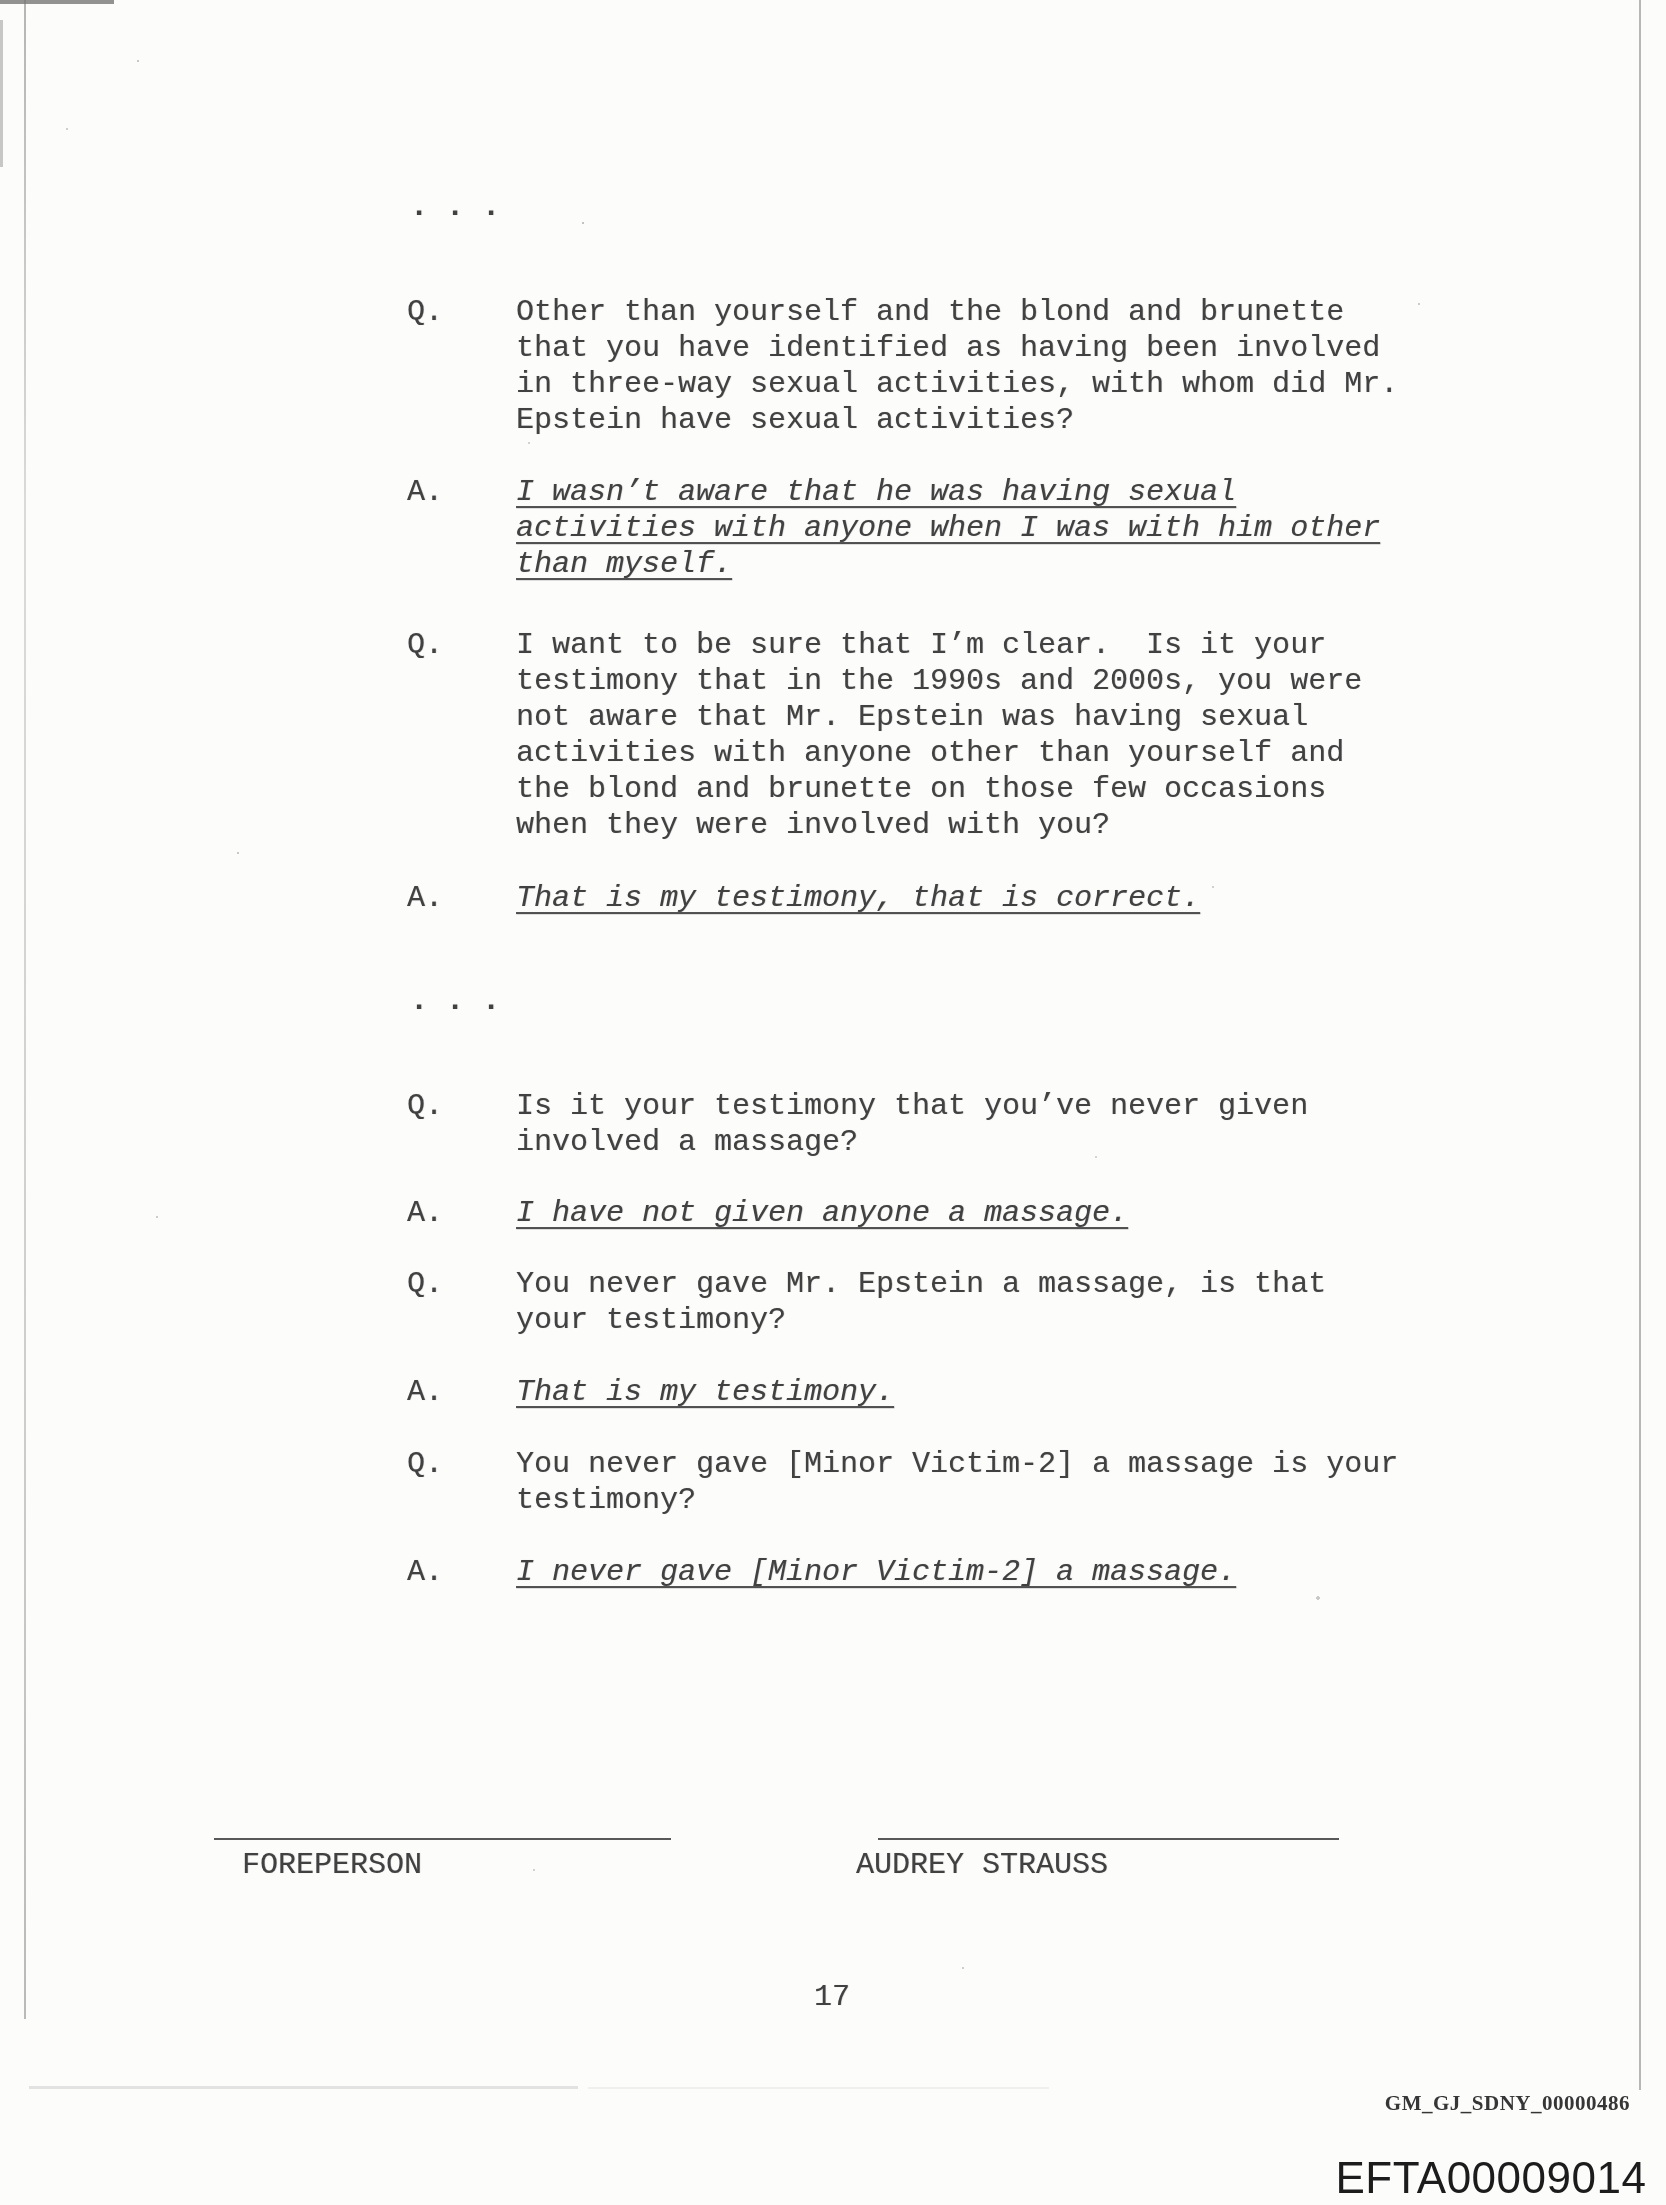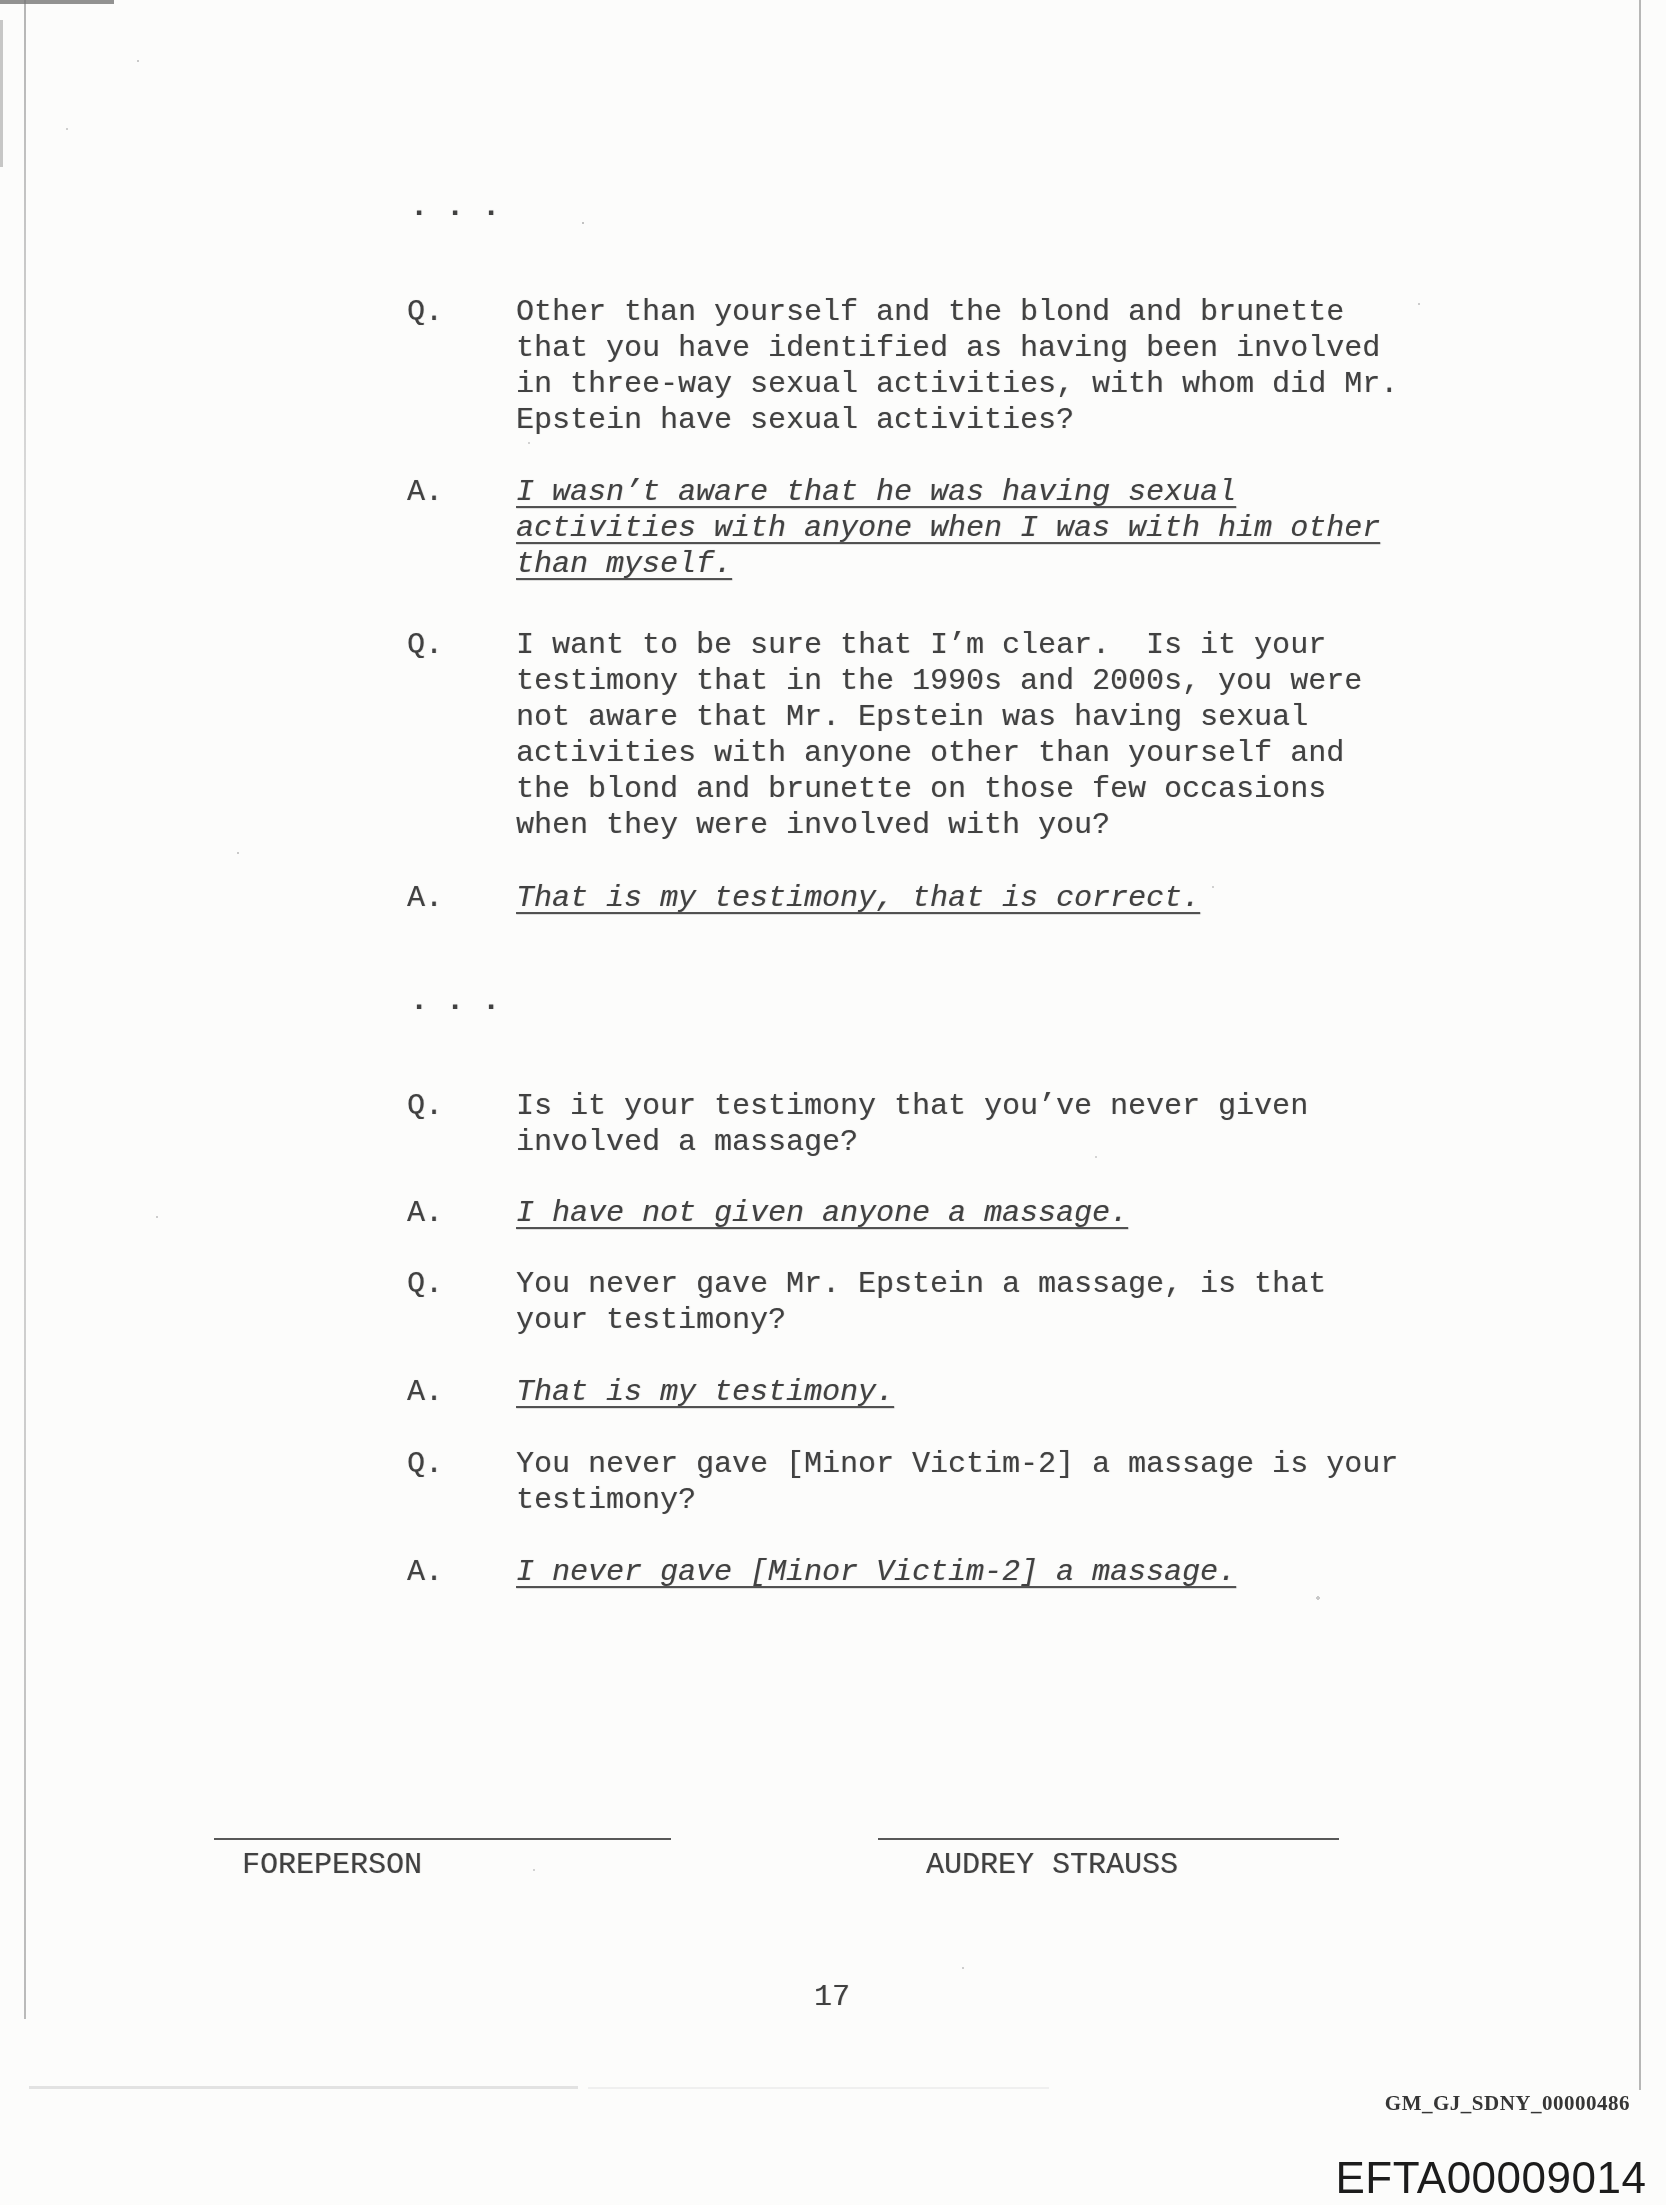--- a/index.html
+++ b/index.html
@@ -153,21 +153,21 @@
   <div class="qa" style="top:1554px;">
     <div class="qa-label typed">A.</div>
     <div class="qa-text typed underlined">I never gave [Minor Victim-2] a massage.</div>
   </div>
 
 
   <div class="sigline" style="left:214px; top:1838px; width:457px;"></div>
   <div class="typed" style="position:absolute; left:218px; top:1847px;margin-left:24px;">FOREPERSON</div>
 
   <div class="sigline" style="left:878px; top:1838px; width:461px;"></div>
-  <div class="typed" style="position:absolute; left:926px; top:1847px;">AUDREY STRAUSS</div>
+  <div class="typed" style="position:absolute; left:856px; top:1847px;">AUDREY STRAUSS</div>
 
   <div class="pagenum typed">17</div>
 
   <div class="bates">GM_GJ_SDNY_00000486</div>
   <div class="production">EFTA00009014</div>
 
 </div>
 
 
 </body></html>

